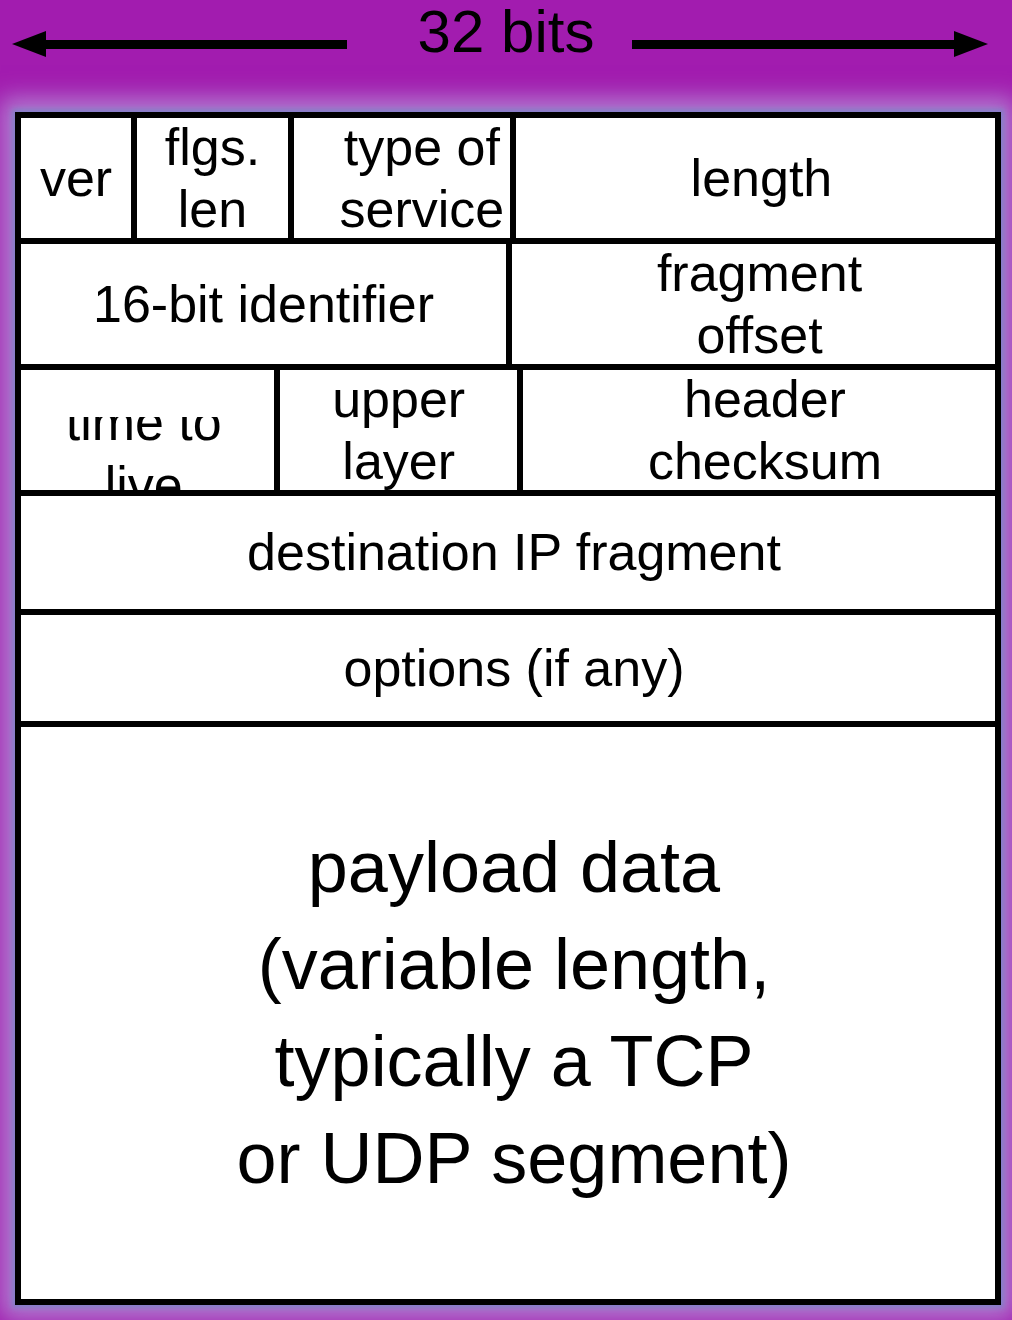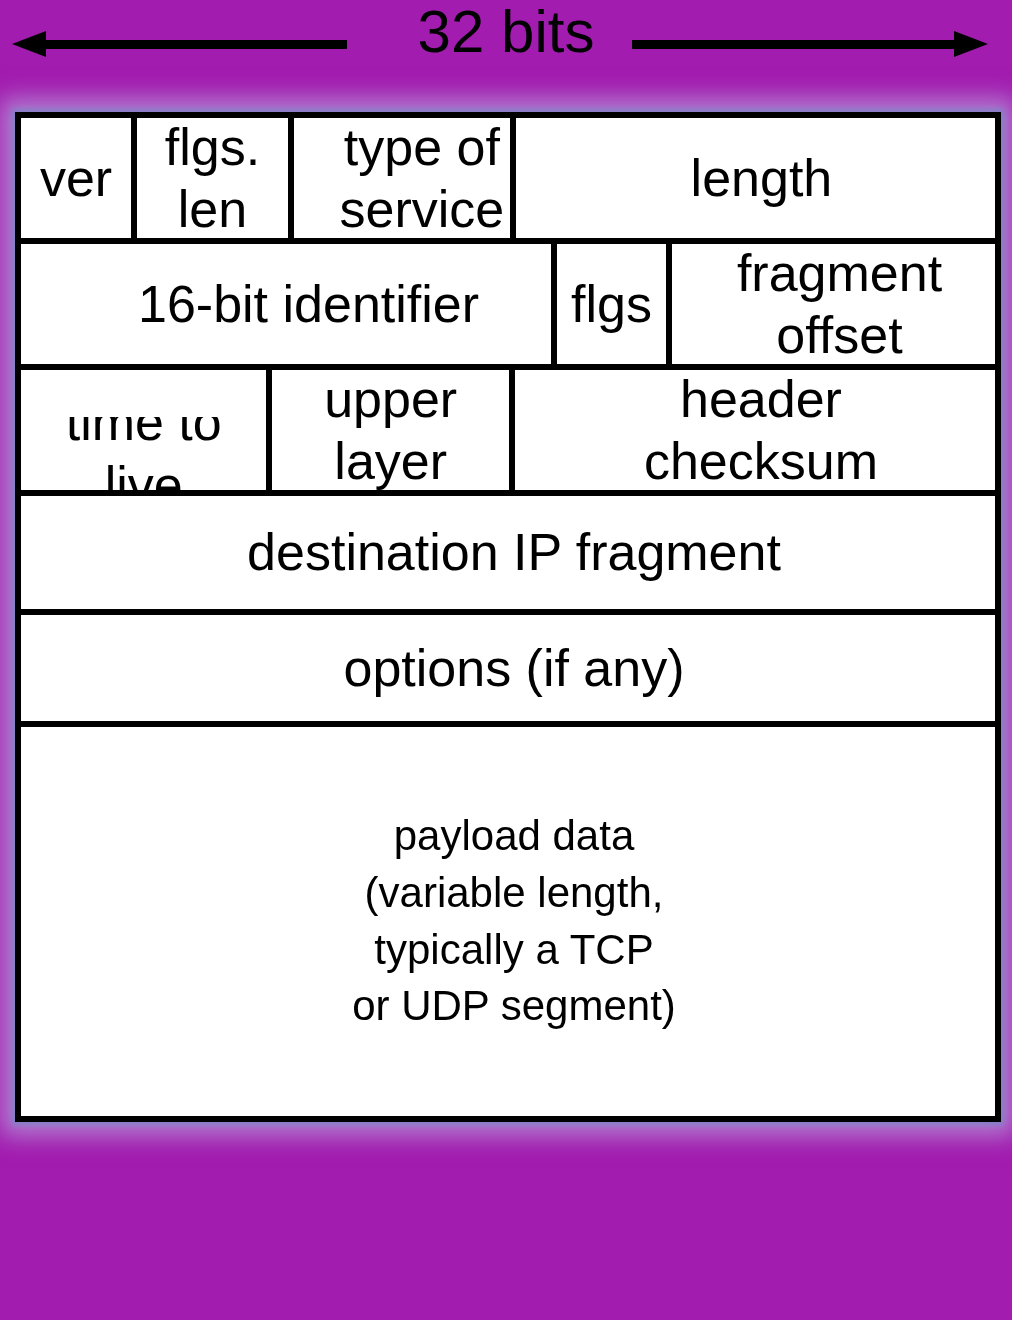--- a/index.html
+++ b/index.html
@@ -56,21 +56,21 @@
   .arrow-right { left: 632px; width: 356px; }
   .arrow-right .shaft { left: 0; right: 26px; }
   .arrow-right .head { right: 0; border-left: 34px solid #000; }
 
   
   .datagram {
     position: absolute;
     left: 15px;
     top: 112px;
     width: 986px;
-    height: 1010px;
+    height: 1193px;
     box-sizing: border-box;
     background: #ffffff;
     border: 6px solid #000;
     box-shadow: 0 0 5px 3px rgba(122, 130, 198, 0.85),
                 0 0 22px 14px rgba(188, 192, 232, 0.60);
     display: flex;
     flex-direction: column;
   }
   .row {
     display: flex;
@@ -95,27 +95,27 @@
     line-height: 1.2;
     border-left: 6px solid #000;
     overflow: hidden;
   }
   .cell:first-child { border-left: none; }
   .grow { flex: 1 1 auto; padding-left: 12px; }
 
   .r1 .c1 { width: 11.3%; }
   .r1 .c2 { width: 16.1%; }
   .r1 .c3 { width: 22.8%; padding-left: 40px; }
-  .r2 .c1 { width: 49.8%; margin-left: 45px; }
+  .r2 .c1 { width: 49.8%; }
   .r2 .c2 { width: 11.8%; }
   .r3 .c1 { width: 25.2%; margin-top: 47px; }
-  .r3 .c2 { width: 24.9%; }
+  .r3 .c2 { width: 24.9%; margin-left: 8px; }
 
   .payload-cell {
-    font-size: 42px;
+    font-size: 72px;
     line-height: 1.35;
   }
 </style>
 </head>
 <body>
 
 <div class="stage">
 
   <div class="bits-title">32 bits</div>
 
@@ -135,21 +135,20 @@
       <div class="cell c1">ver</div>
       <div class="cell c2">flgs.
 len</div>
       <div class="cell c3">type of
 service</div>
       <div class="cell grow">length</div>
     </div>
 
     <div class="row r2">
       <div class="cell c1">16-bit identifier</div>
-      <div class="cell c2">flgs</div>
       <div class="cell grow">fragment
 offset</div>
     </div>
 
     <div class="row r3">
       <div class="cell c1">time to
 live</div>
       <div class="cell c2">upper
 layer</div>
       <div class="cell grow">header

